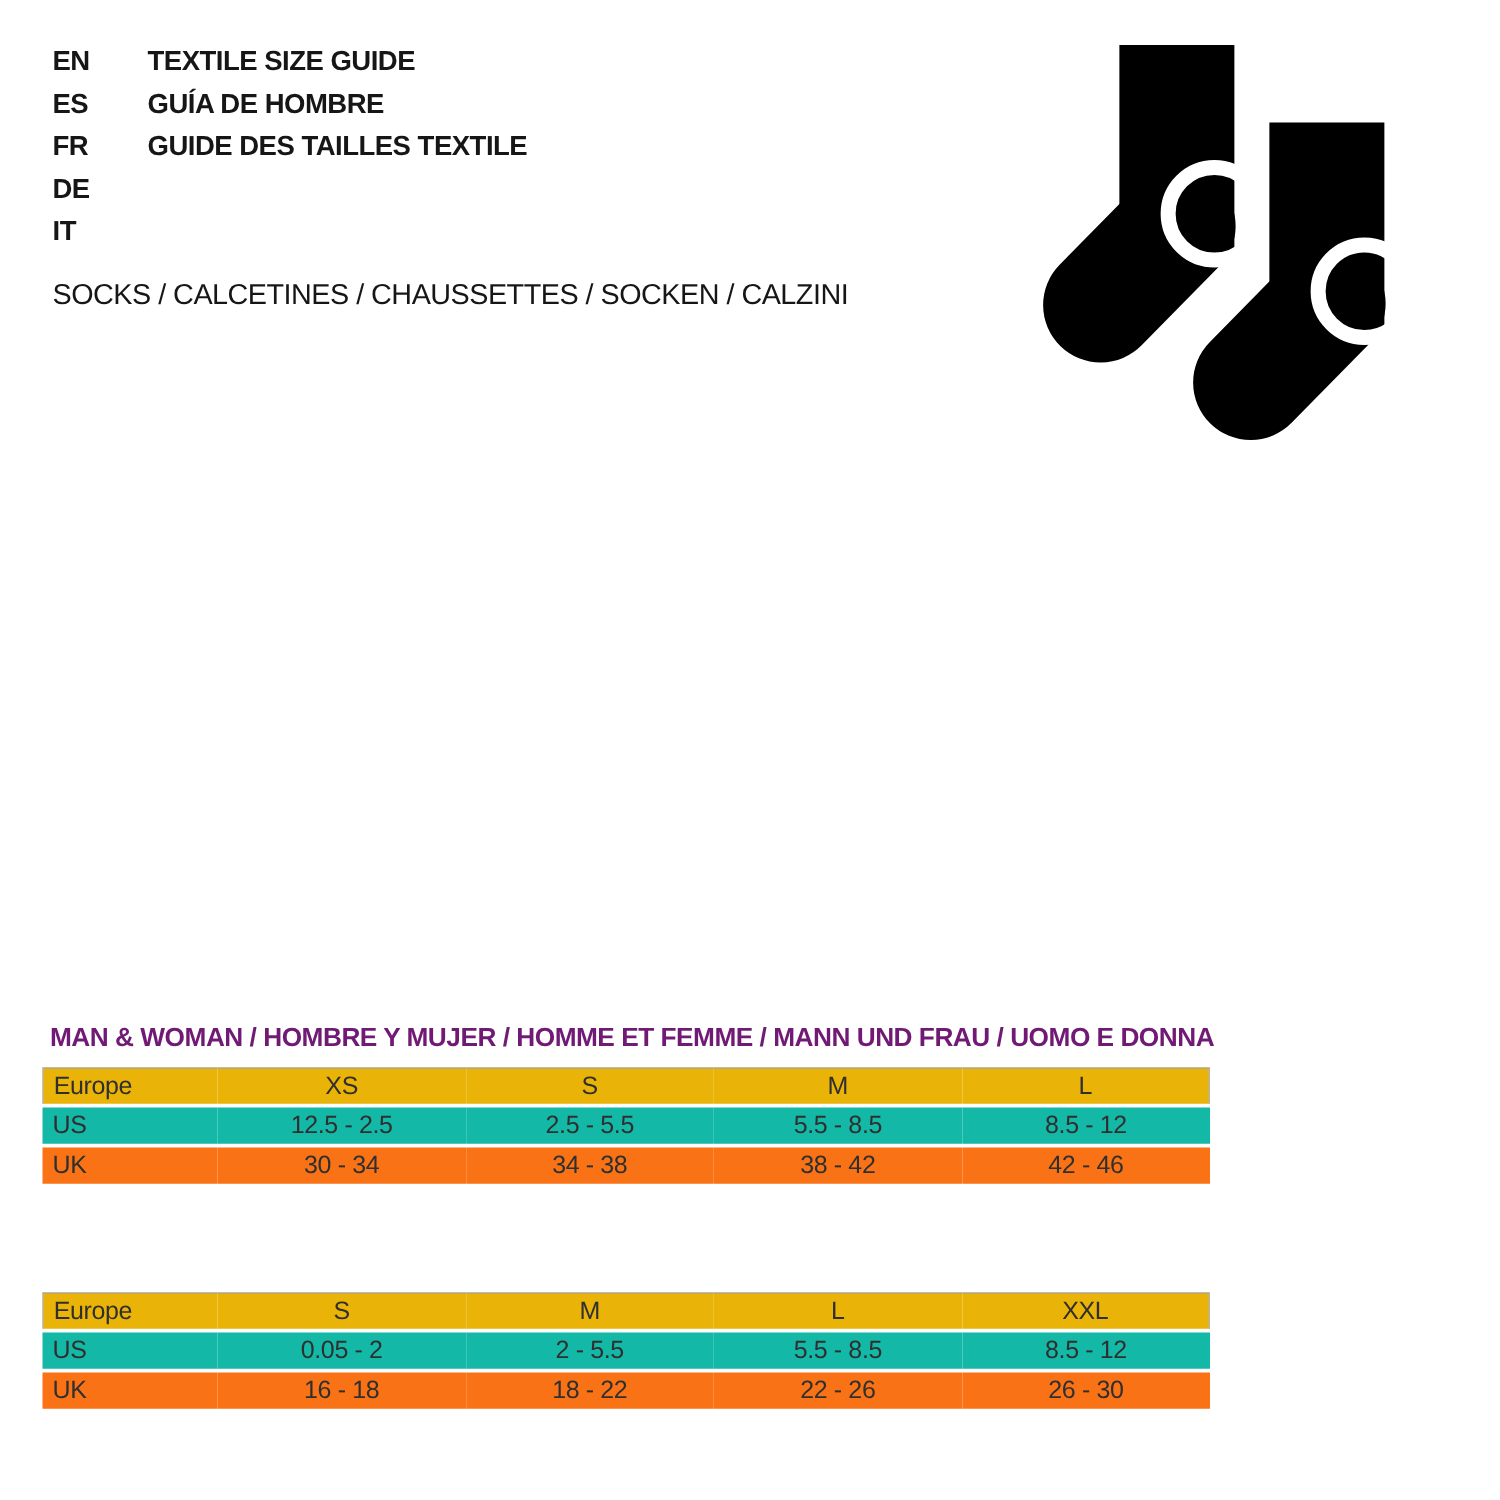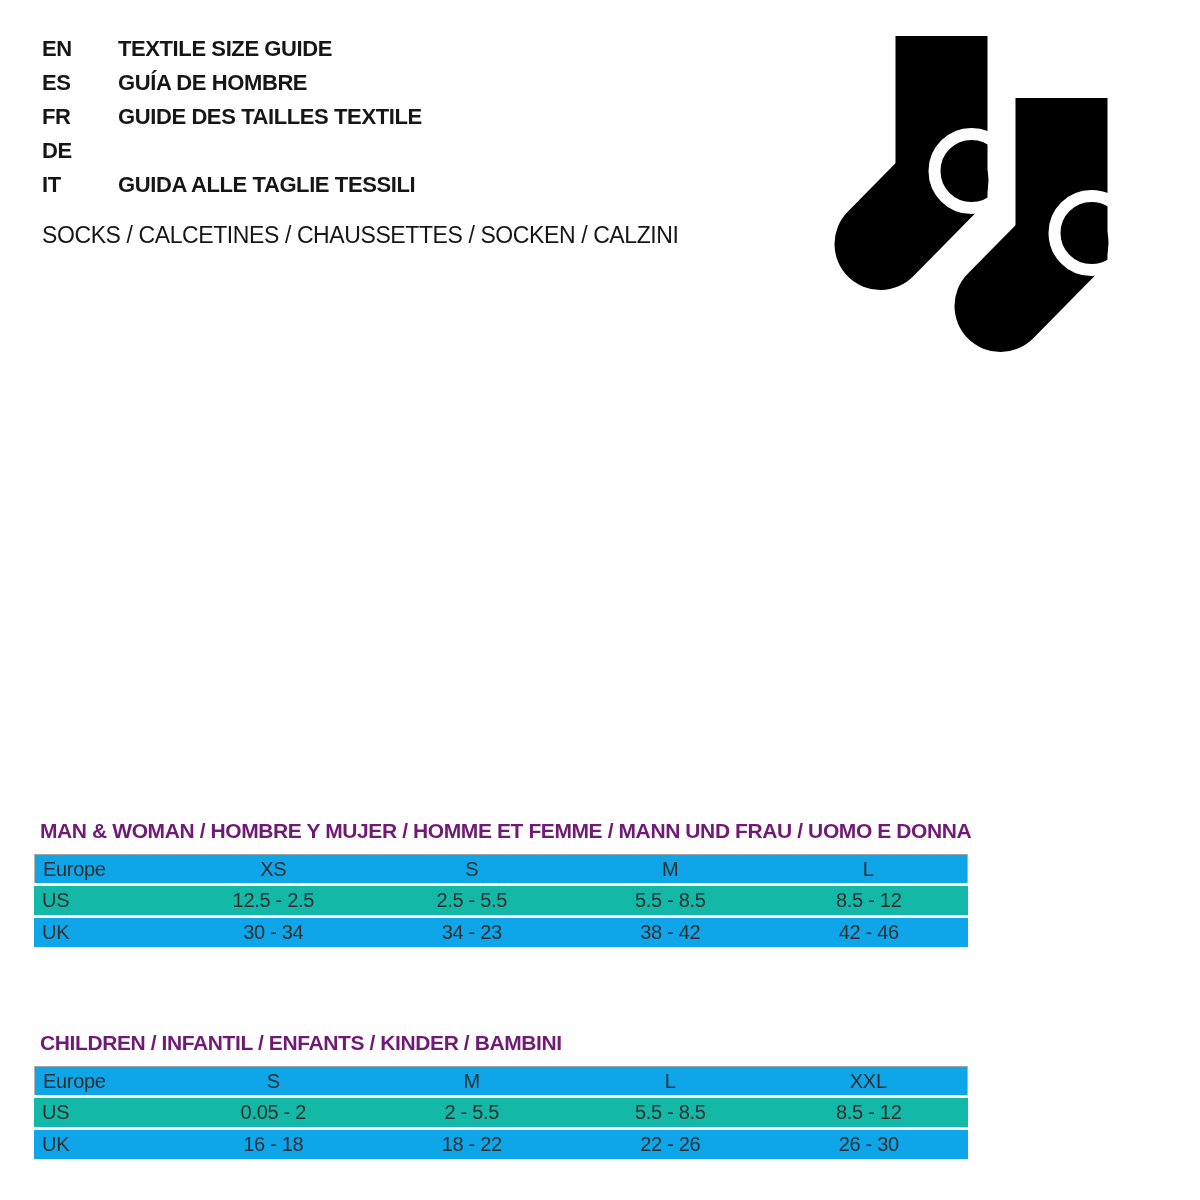--- a/index.html
+++ b/index.html
@@ -58,27 +58,27 @@
     text-align: center;
     vertical-align: middle;
     padding: 0;
   }
   .size-table th:first-child, .size-table td:first-child {
     width: 15%;
     text-align: left;
     padding-left: 8px;
   }
   .size-table thead th {
-    background: #0ea5e9;
+    background: #eab308;
     border-top: 1px solid #a3a3a3;
   }
   .size-table thead th:first-child { border-left: 1px solid #b4b4b4; }
   .size-table thead th:last-child  { border-right: 1px solid #b4b4b4; }
   .size-table tr.row-a td { background: #14b8a6; }
-  .size-table tr.row-b td { background: #0ea5e9; }
+  .size-table tr.row-b td { background: #f97316; }
 </style>
 </head>
 <body>
 
 <div class="sheet">
 
   <div class="lang-block">
     <div class="lang-row">
       <span class="lang-code">EN</span>
       <span class="lang-label">TEXTILE SIZE GUIDE</span>
@@ -89,21 +89,20 @@
     </div>
     <div class="lang-row">
       <span class="lang-code">FR</span>
       <span class="lang-label">GUIDE DES TAILLES TEXTILE</span>
     </div>
     <div class="lang-row">
       <span class="lang-code">DE</span>
     </div>
     <div class="lang-row">
       <span class="lang-code">IT</span>
-      <span class="lang-label">GUIDA ALLE TAGLIE TESSILI</span>
     </div>
   </div>
 
   <div class="category-line">SOCKS / CALCETINES / CHAUSSETTES / SOCKEN / CALZINI</div>
 
   <div class="socks-icon">
     <svg viewBox="-62 0 275 318" xmlns="http://www.w3.org/2000/svg" aria-hidden="true">
       <defs>
         <g id="sock">
           <rect x="0" y="0" width="92" height="169" fill="#000000"></rect>
@@ -132,30 +131,29 @@
         <tr class="row-a">
           <td>US</td>
           <td>12.5 - 2.5</td>
           <td>2.5 - 5.5</td>
           <td>5.5 - 8.5</td>
           <td>8.5 - 12</td>
         </tr>
         <tr class="row-b">
           <td>UK</td>
           <td>30 - 34</td>
-          <td>34 - 23</td>
+          <td>34 - 38</td>
           <td>38 - 42</td>
           <td>42 - 46</td>
         </tr>
       </tbody>
     </table>
   </section>
 
   <section class="table-section section-children">
-    <h2 class="table-title">CHILDREN / INFANTIL / ENFANTS / KINDER / BAMBINI</h2>
     <table class="size-table">
       <thead>
         <tr>
           <th>Europe</th>
           <th>S</th>
           <th>M</th>
           <th>L</th>
           <th>XXL</th>
         </tr>
       </thead>

